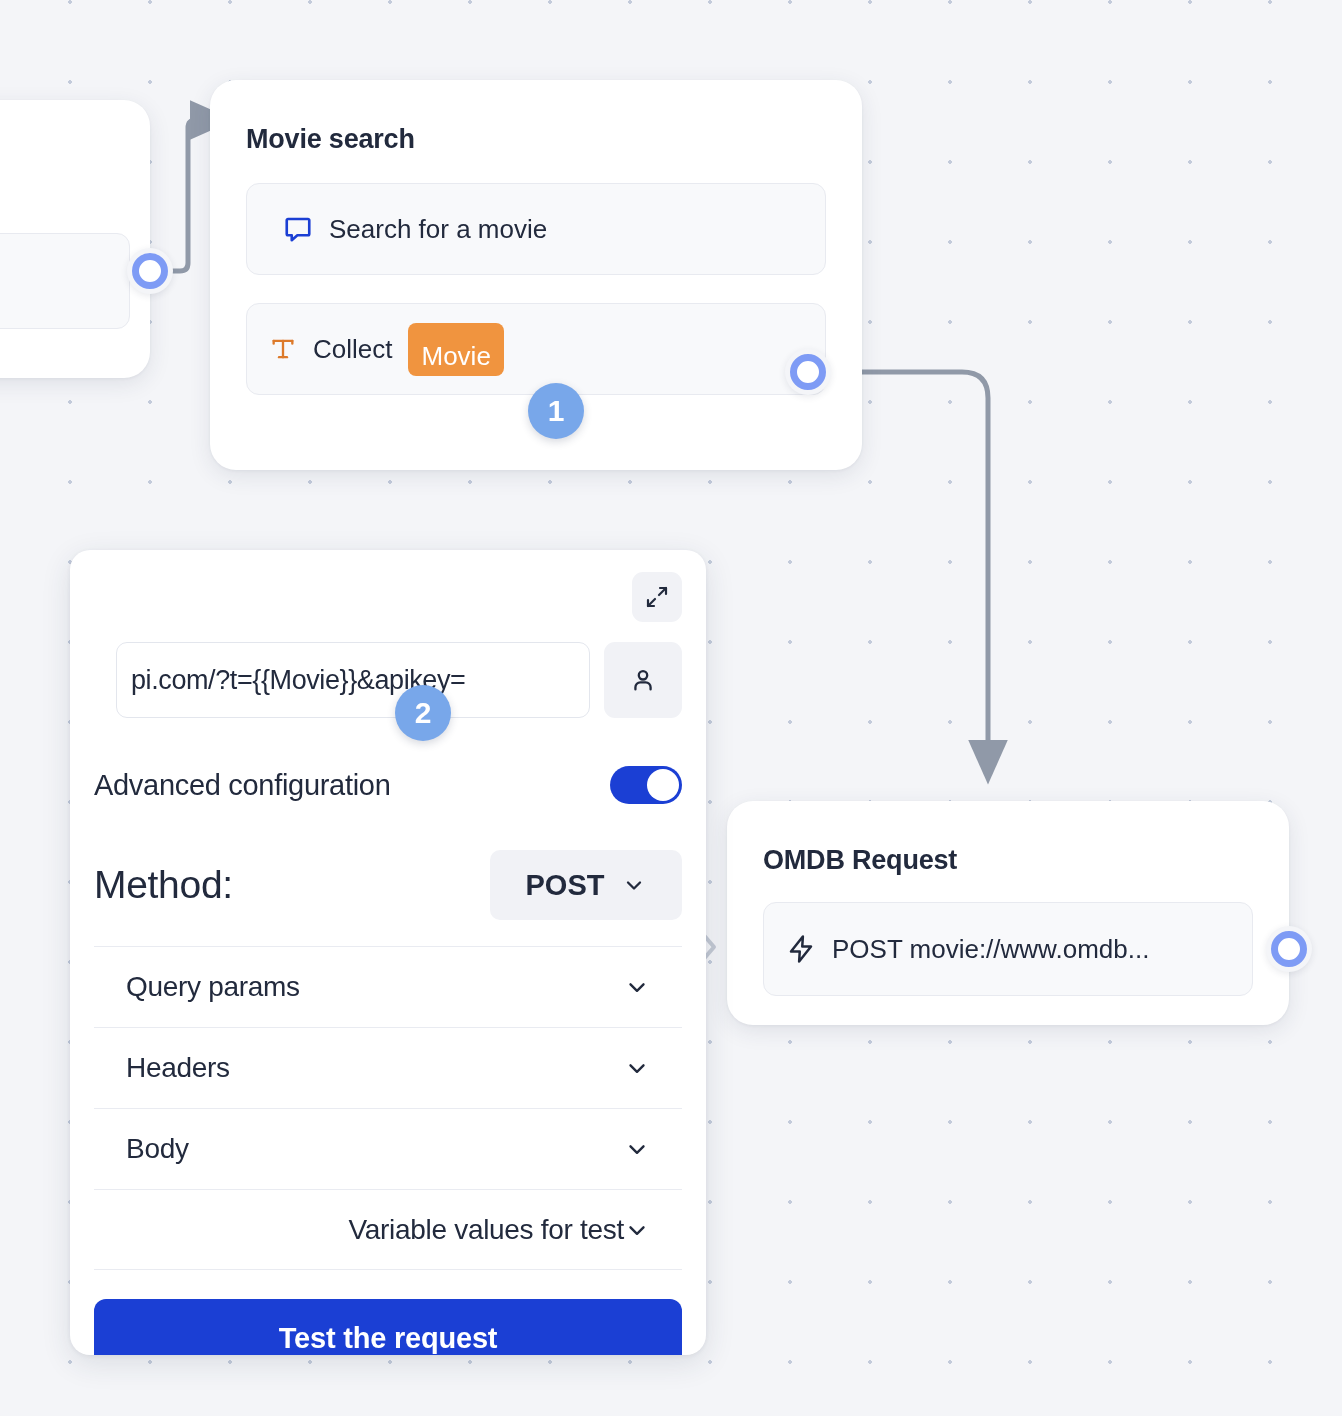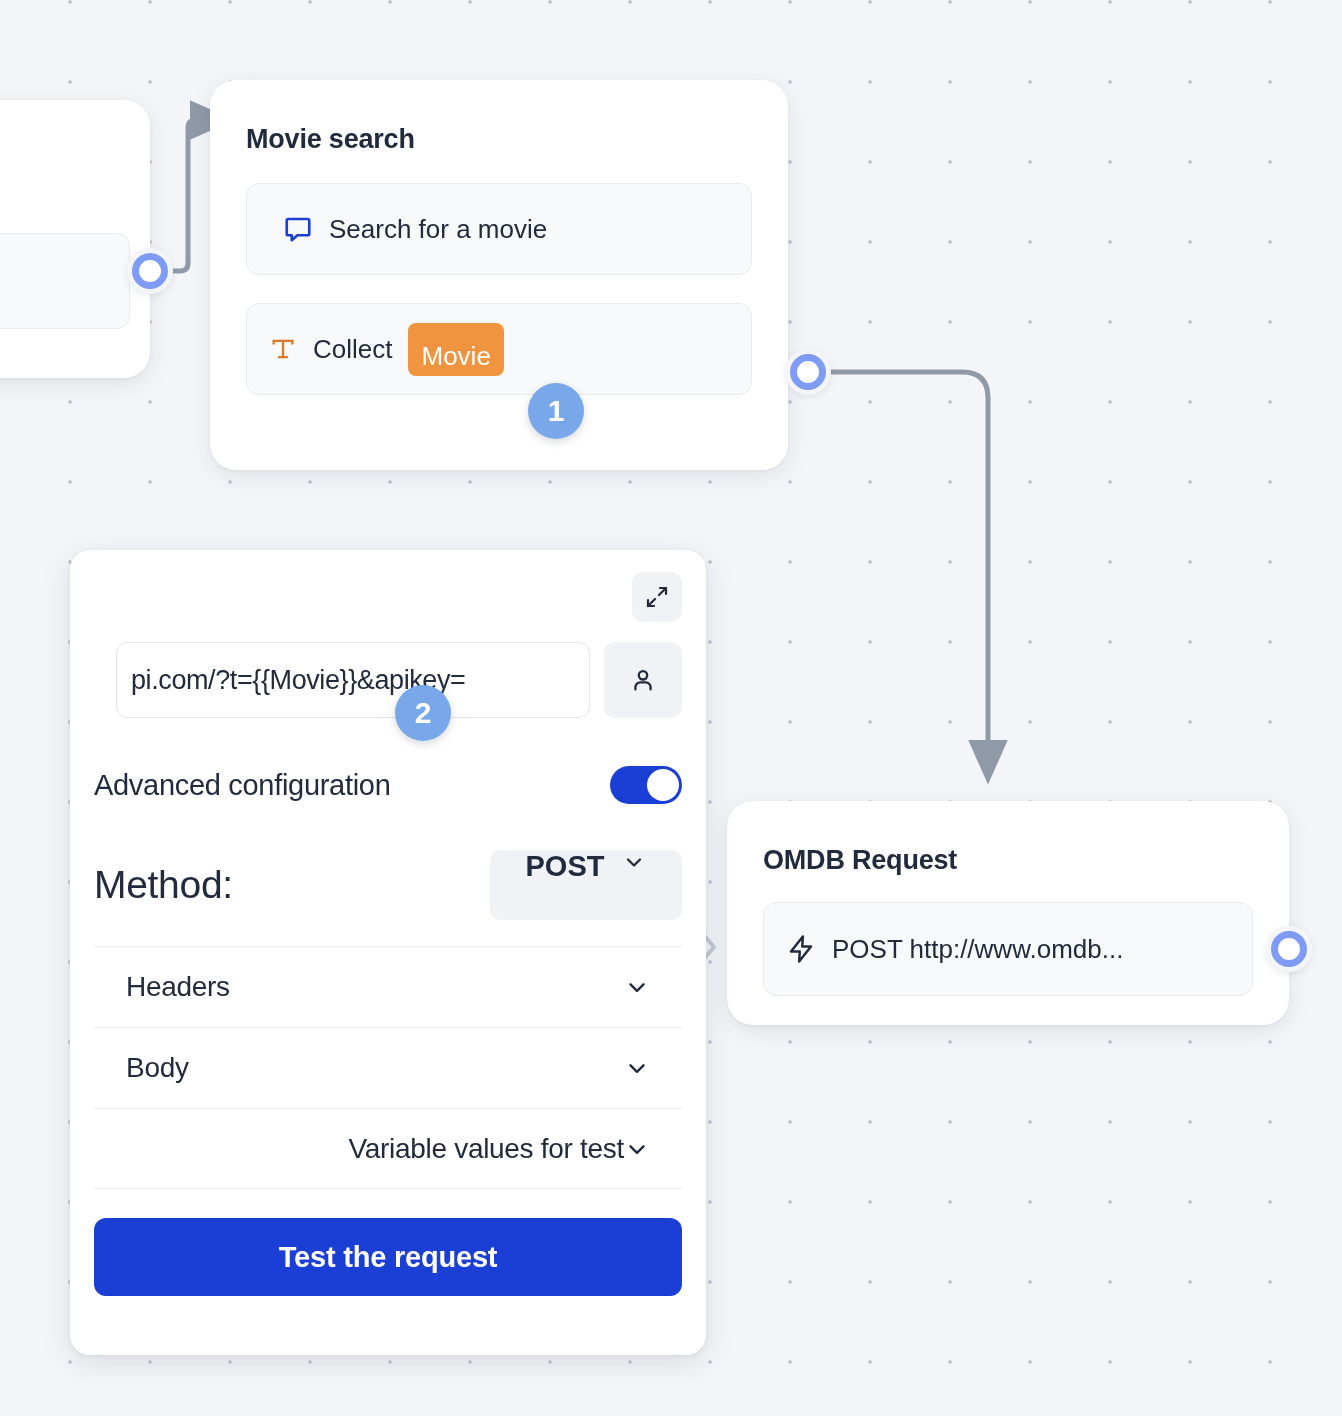--- a/index.html
+++ b/index.html
@@ -70,21 +70,21 @@
     left: 10px; top: 133px;
     width: 180px; height: 96px;
     background: #f8f9fb;
     border: 1px solid #e8eaf0;
     border-radius: 13px;
   }
 
   
   #movie-search-node {
     left: 210px; top: 80px;
-    width: 578px; height: 390px;
+    width: 652px; height: 390px;
     padding: 44px 36px;
   }
   #movie-search-node .node-title { margin-bottom: 28px; }
   #movie-search-node .node-row { height: 92px; }
 
   
   #omdb-node {
     left: 727px; top: 801px;
     width: 562px; height: 224px;
     padding: 44px 36px;
@@ -158,21 +158,21 @@
     display: flex; align-items: center; justify-content: space-between;
     margin-top: 46px;
     padding-bottom: 26px;
   }
   .method-label { font-size: 39px; color: #222a3d; letter-spacing: -0.3px; }
   .method-select {
     background: #f1f2f6;
     border-radius: 10px;
     height: 70px;
     min-width: 192px;
-    display: flex; justify-content: center;
+    display: flex; align-items: center; justify-content: center;
     gap: 18px;
     font-size: 29px;
     font-weight: 700;
     color: #222a3d;
     cursor: pointer;
     padding: 0 22px;
   }
   .accordion-row {
     height: 81px;
     display: flex; align-items: center; justify-content: space-between;
@@ -280,21 +280,21 @@
 <div class="port" style="left:785px; top:349px;"></div>
 
 <div class="node" id="omdb-node">
   <div class="node-title">OMDB Request</div>
   <div class="node-row">
     <span class="row-icon">
       <svg width="30" height="30" viewBox="0 0 24 24" fill="none" stroke="#222a3d" stroke-width="2" stroke-linecap="round" stroke-linejoin="round">
         <path d="M13.5 2 4 14h7l-.5 8 9.5-12h-7z"></path>
       </svg>
     </span>
-    <span class="label">POST http://www.omdb...</span>
+    <span class="label">POST movie://www.omdb...</span>
   </div>
 </div>
 <div class="port" style="left:1266px; top:926px;"></div>
 
 <div id="config-panel">
 
   <div style="display:flex;">
     <button class="expand-btn">
       <svg width="24" height="24" viewBox="0 0 24 24" fill="none" stroke="#222a3d" stroke-width="2.2" stroke-linecap="round" stroke-linejoin="round">
         <path d="M14 10 21 3"></path>
@@ -327,20 +327,28 @@
     <div class="method-select">
       <span>POST</span>
       <span style="display:flex;">
         <svg width="24" height="24" viewBox="0 0 24 24" fill="none" stroke="#222a3d" stroke-width="2.3" stroke-linecap="round" stroke-linejoin="round">
           <path d="M6 9.5 12 15.5 18 9.5"></path>
         </svg>
       </span>
     </div>
   </div>
 
+  <div class="accordion-row">
+    <span>Query params</span>
+    <span style="display:flex; padding-right:24px;">
+      <svg width="26" height="26" viewBox="0 0 24 24" fill="none" stroke="#222a3d" stroke-width="2.2" stroke-linecap="round" stroke-linejoin="round">
+          <path d="M6 9.5 12 15.5 18 9.5"></path>
+        </svg>
+    </span>
+  </div>
 
   <div class="accordion-row">
     <span>Headers</span>
     <span style="display:flex; padding-right:24px;">
       <svg width="26" height="26" viewBox="0 0 24 24" fill="none" stroke="#222a3d" stroke-width="2.2" stroke-linecap="round" stroke-linejoin="round">
           <path d="M6 9.5 12 15.5 18 9.5"></path>
         </svg>
     </span>
   </div>
 

